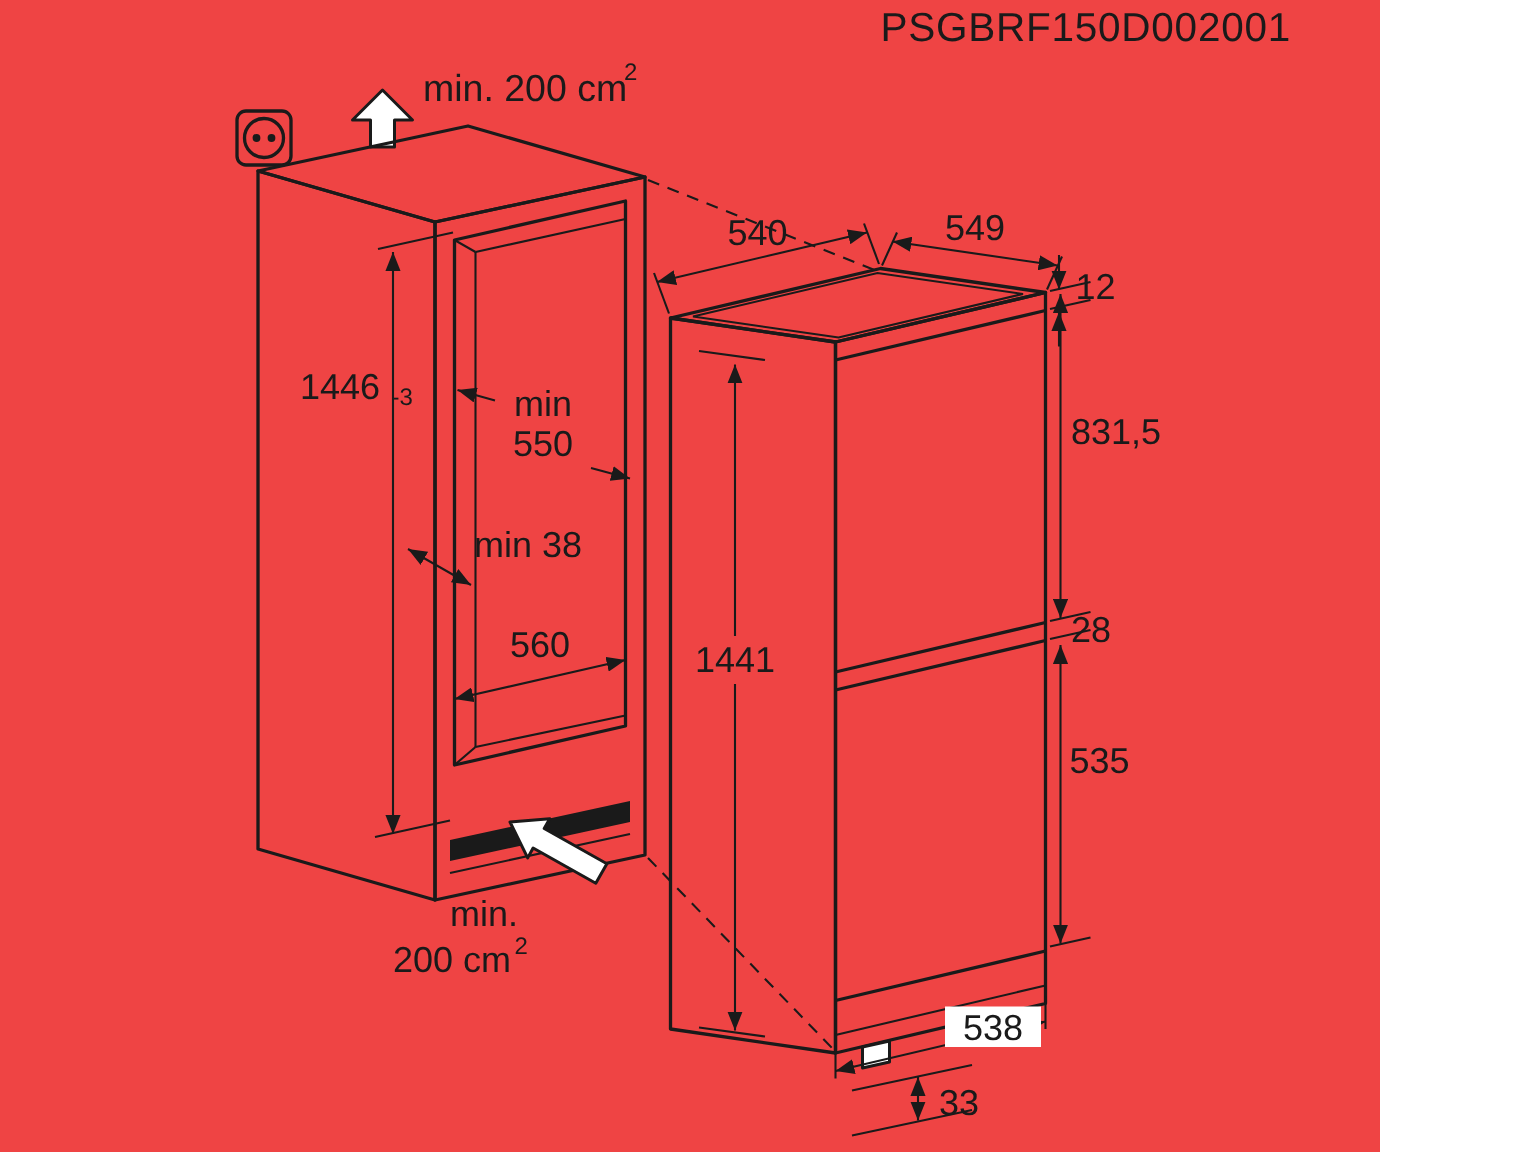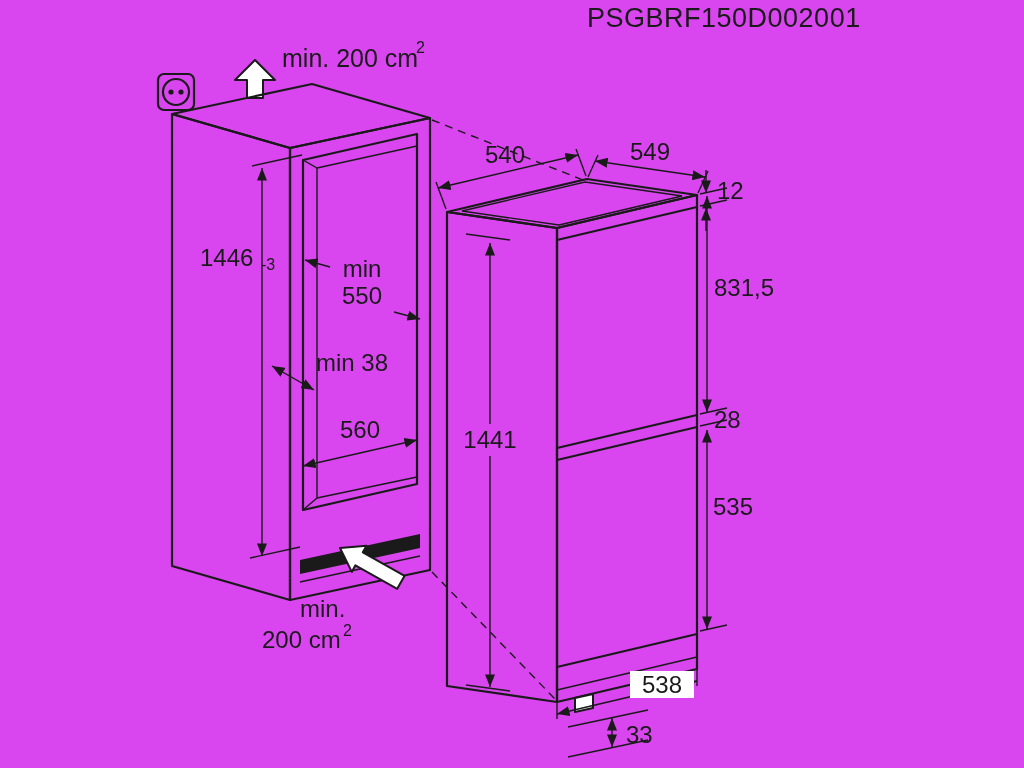--- a/index.html
+++ b/index.html
@@ -1,16 +1,16 @@
 <!DOCTYPE html>
 <html><head>
 <meta charset="utf-8">
 <style>
   html,body{margin:0;padding:0;background:#ffffff;}
-  .page{width:1024px;height:768px;position:relative;background:#d946ef;overflow:hidden;
+  .page{width:920px;height:768px;position:relative;background:#ef4444;overflow:hidden;
         font-family:"Liberation Sans",sans-serif;}
   svg{display:block;}
   svg text{font-family:"Liberation Sans",sans-serif;fill:#1a1a1a;}
   .outline{fill:none;stroke:#1a1a1a;stroke-width:2.2;stroke-linejoin:round;}
   .thin{fill:none;stroke:#1a1a1a;stroke-width:1.4;}
   .dim{fill:none;stroke:#1a1a1a;stroke-width:1.4;}
   .dashed{fill:none;stroke:#1a1a1a;stroke-width:1.4;stroke-dasharray:8 6;}
   .solidfill{fill:#1a1a1a;stroke:none;}
   .hollow{fill:#ffffff;stroke:#1a1a1a;stroke-width:2;stroke-linejoin:round;}
   .lbl{font-size:24px;}

